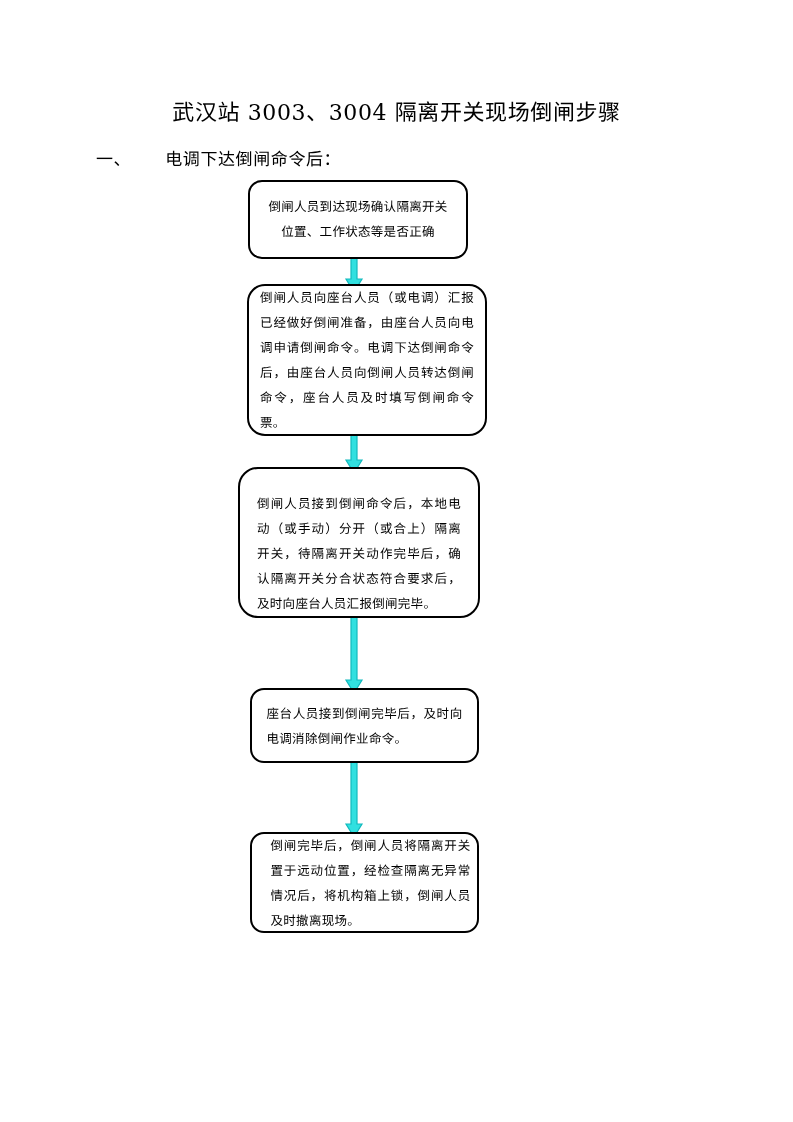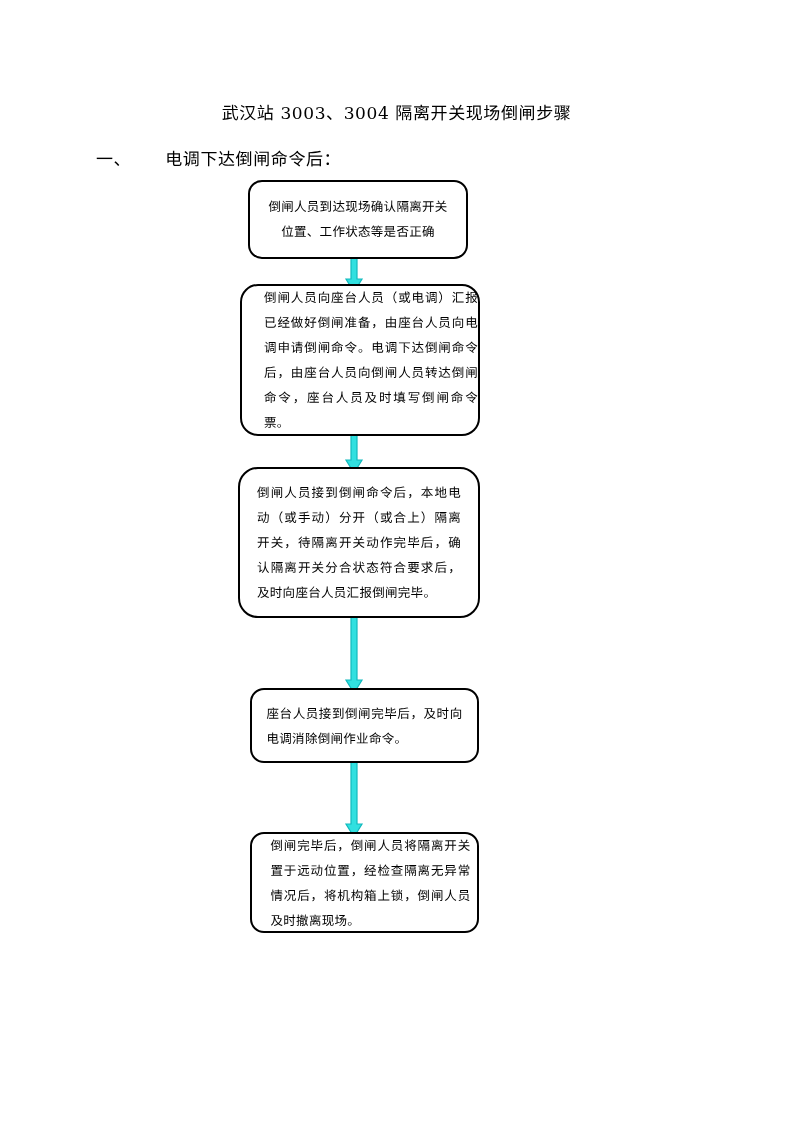--- a/index.html
+++ b/index.html
@@ -23,21 +23,21 @@
     inset: 0;
   }
 
   
   .doc-title {
     position: absolute;
     left: 0;
     top: 100px;
     width: 793px;
     text-align: center;
-    font-size: 17px;
+    font-size: 22px;
     line-height: 26px;
     letter-spacing: 0.6px;
     font-weight: 500;
     white-space: nowrap;
   }
 
   .section-heading {
     position: absolute;
     left: 96px;
     top: 146px;
@@ -86,24 +86,24 @@
     letter-spacing: 0.3px;
     text-align: justify;
     text-align-last: left;
     color: #000000;
   }
 
   
   #node-1 { left: 248px; top: 180px;  width: 220px; height: 79px;  border-radius: 14px; }
   #node-1 .node-text { width: 184px; text-align: center; text-align-last: center; font-family: Liberation Serif, serif; }
 
-  #node-2 { left: 240px; top: 284px;  width: 240px; height: 152px; border-radius: 18px; justify-content: flex-end; }
+  #node-2 { left: 247px; top: 284px;  width: 240px; height: 152px; border-radius: 18px; }
   #node-2 .node-text { width: 214px; }
 
-  #node-3 { left: 238px; top: 467px;  width: 242px; height: 151px; border-radius: 20px; }
+  #node-3 { left: 238px; top: 467px;  width: 242px; height: 151px; border-radius: 20px; align-items: flex-end; }
   #node-3 .node-text { width: 204px; }
 
   #node-4 { left: 250px; top: 688px;  width: 229px; height: 75px;  border-radius: 14px; }
   #node-4 .node-text { width: 196px; }
 
   #node-5 { left: 250px; top: 832px;  width: 229px; height: 101px; border-radius: 14px; }
   #node-5 .node-text { width: 200px; margin-left: 12px; }
 
   
   .flow-arrow {

